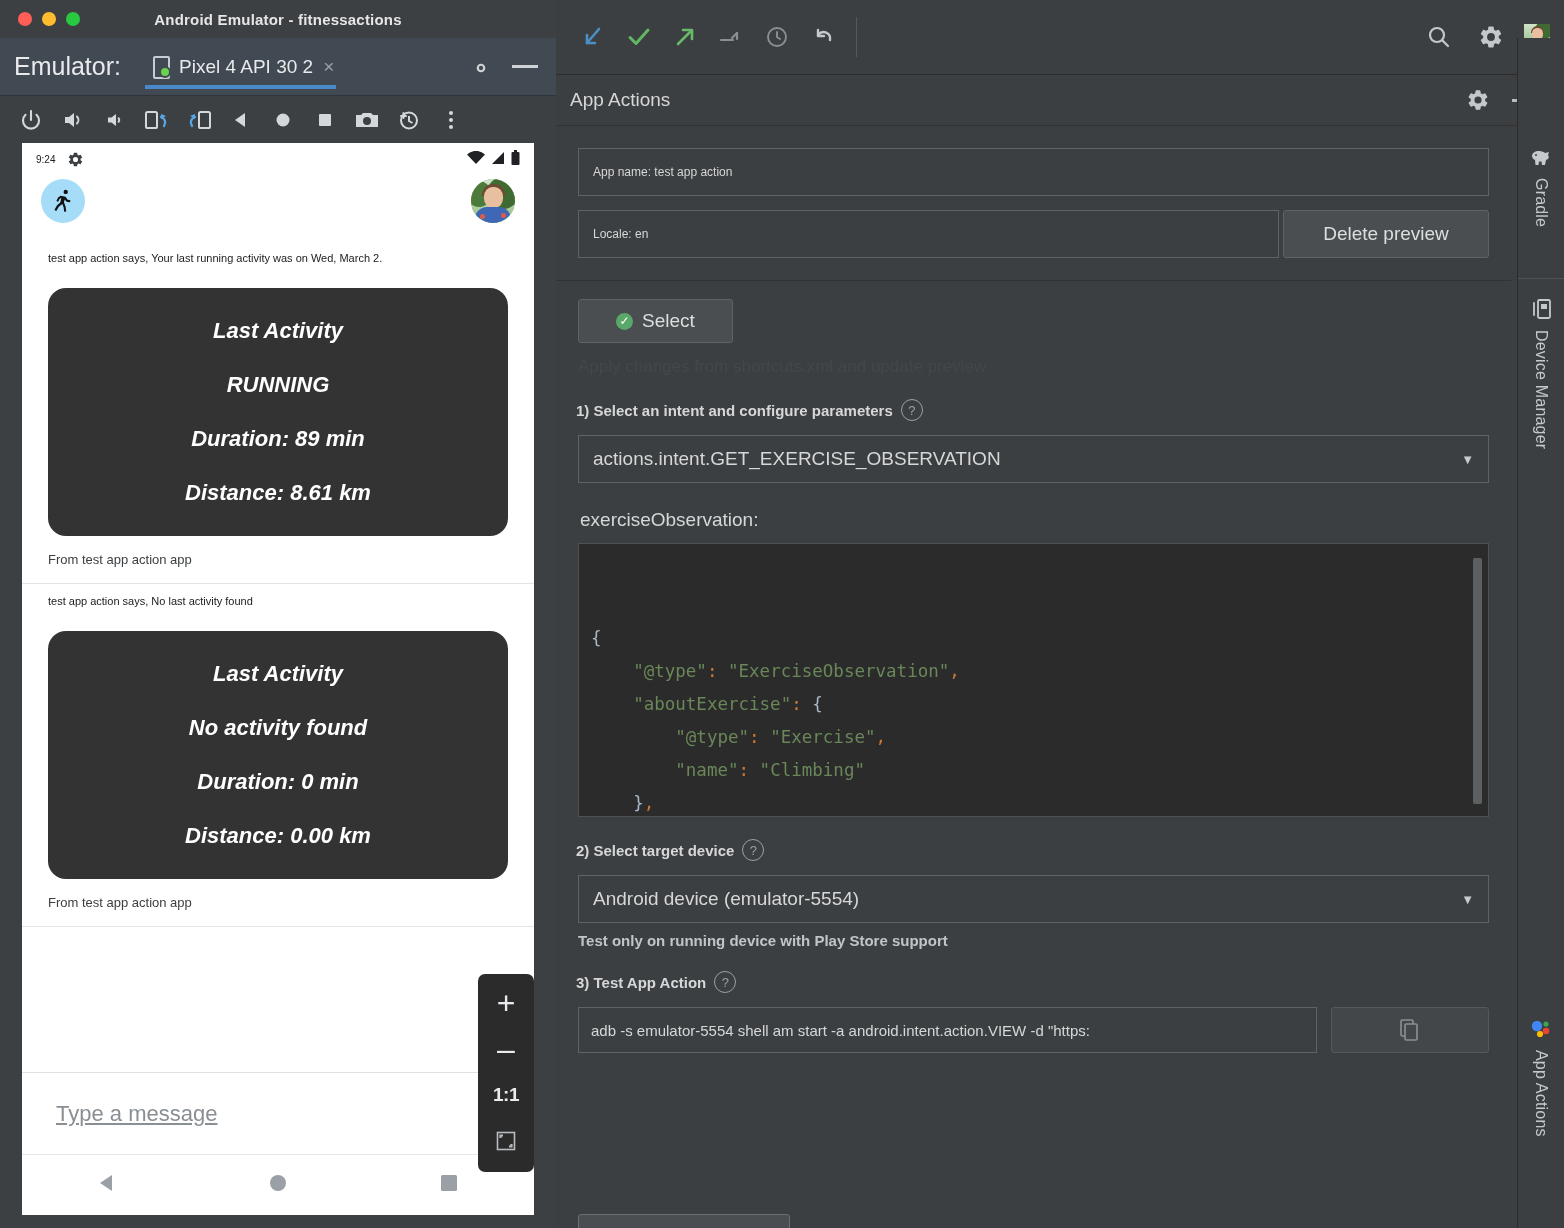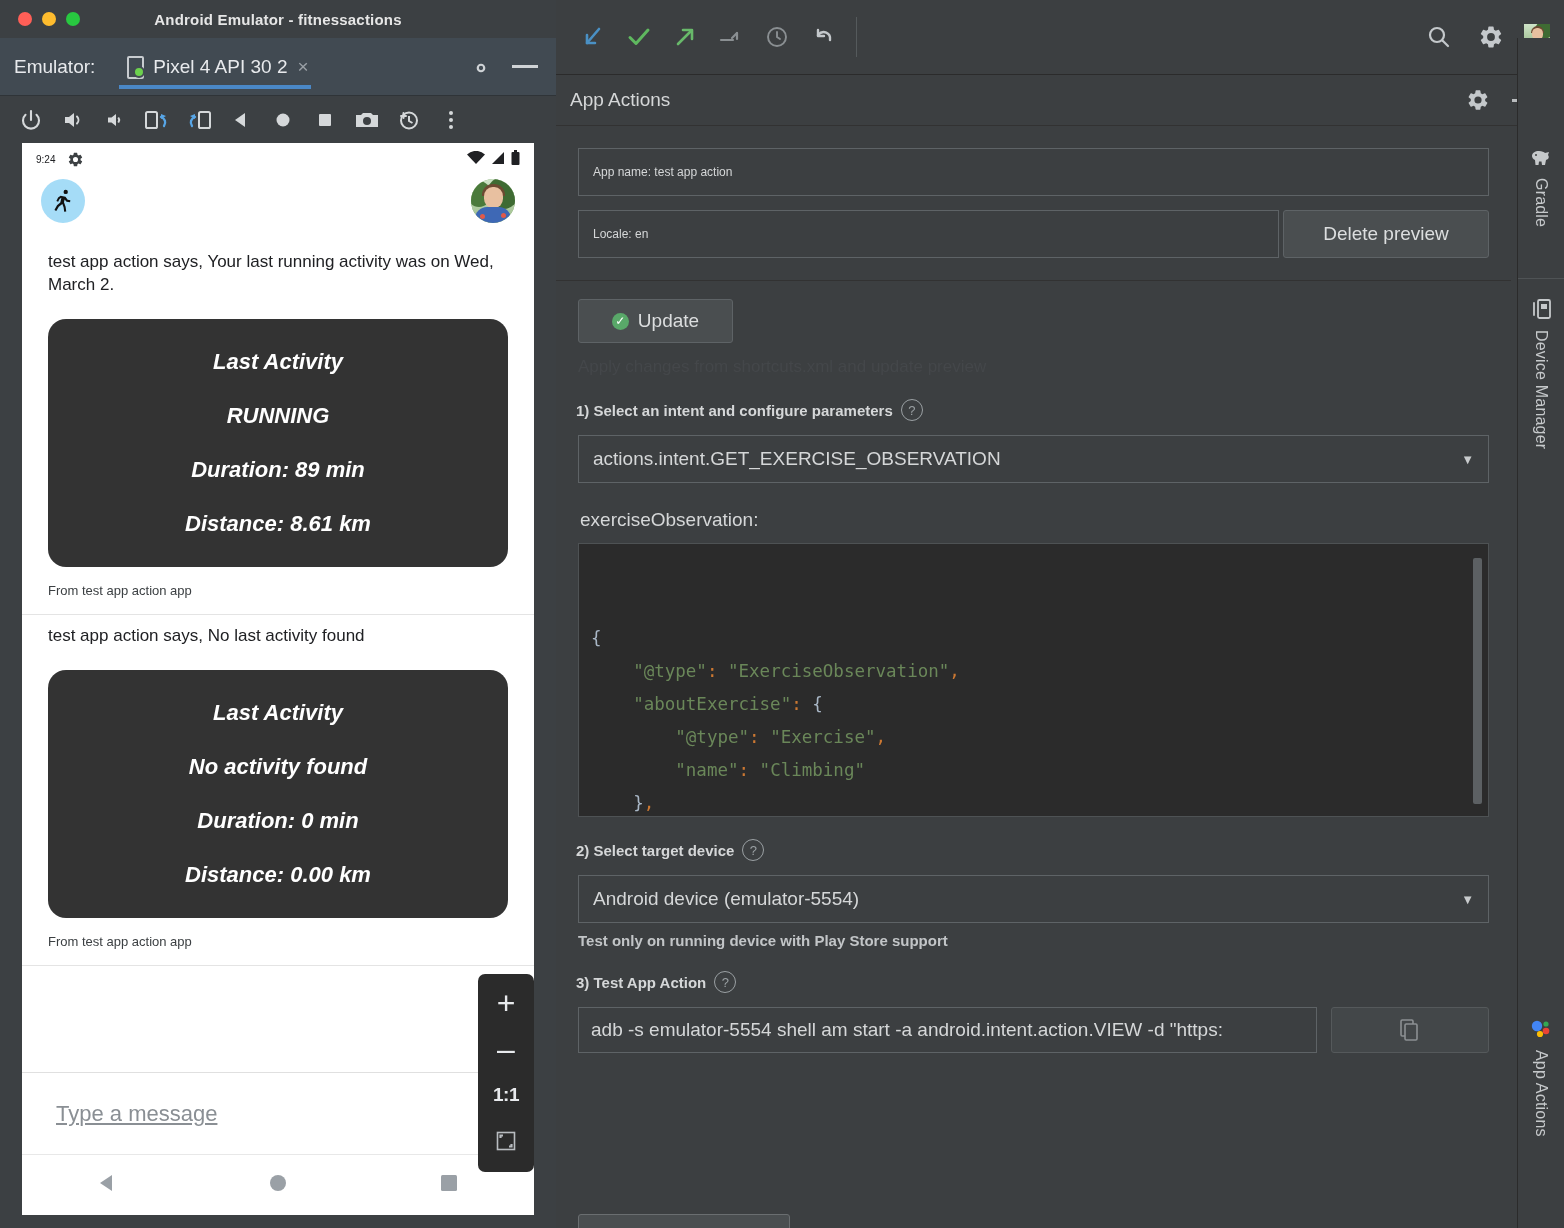--- a/index.html
+++ b/index.html
@@ -22,21 +22,21 @@
   }
   #emu-traffic{position:absolute;left:18px;top:12px;display:flex;gap:10px;}
   .tl{width:14px;height:14px;border-radius:50%;}
   #emu-title{
     font-size:15px;font-weight:bold;color:#e6e6e6;letter-spacing:.2px;
   }
   #emu-tabbar{
     position:relative;height:57px;background:#414a52;
     display:flex;align-items:center;border-bottom:1px solid #2f3438;
   }
-  #emu-label{font-size:19px;color:#e8eaed;margin-left:14px;}
+  #emu-label{font-size:25px;color:#e8eaed;margin-left:14px;}
   #emu-tab{
     position:relative;margin-left:24px;display:flex;align-items:center;
     height:57px;padding:0 6px;
   }
   #emu-tab .dev-ico{position:relative;width:20px;height:24px;margin-right:8px;}
   #emu-tab .dev-ico .body{
     position:absolute;left:2px;top:1px;width:13px;height:19px;
     border:2px solid #c8ccd0;border-radius:2px;
   }
   #emu-tab .dev-ico .dot{
@@ -80,21 +80,21 @@
   #user-avatar .sky{position:absolute;inset:0;background:linear-gradient(#cfe4c8,#9dbd8a);}
   #user-avatar .bush{position:absolute;right:-4px;top:-2px;width:32px;height:32px;border-radius:50%;background:#3f6b33;}
   #user-avatar .bush2{position:absolute;left:-4px;top:2px;width:24px;height:26px;border-radius:50%;background:#4b7a3b;}
   #user-avatar .face{position:absolute;left:13px;top:8px;width:19px;height:21px;border-radius:45%;background:#e8c0a0;}
   #user-avatar .hair{position:absolute;left:11px;top:5px;width:23px;height:12px;border-radius:11px 11px 0 0;background:#6d4a32;}
   #user-avatar .shirt{position:absolute;left:4px;bottom:0;width:36px;height:16px;border-radius:12px 12px 0 0;background:#3e68b5;}
   #user-avatar .d1{position:absolute;left:9px;bottom:4px;width:5px;height:5px;border-radius:50%;background:#e05a4a;}
   #user-avatar .d2{position:absolute;right:9px;bottom:5px;width:5px;height:5px;border-radius:50%;background:#e05a4a;}
 
   .chat-text{
-    font-size:17px;color:#202124;line-height:1.35;padding:0 26px;margin-top:10px;
+    font-size:11px;color:#202124;line-height:1.35;padding:0 26px;margin-top:10px;
   }
   .chat-card{
     margin:22px 26px 0 26px;background:#333333;border-radius:18px;
     padding:30px 16px 30px 16px;text-align:center;
   }
   .chat-card .line{
     font-size:22px;font-style:italic;font-weight:bold;color:#ffffff;
     margin:0 0 28px 0;
   }
   .chat-card .line:last-child{margin-bottom:0;}
@@ -207,21 +207,21 @@
   } 
   .punct{color:#a9b7c6;}
   .key{color:#6a8759;}
   .str{color:#6a8759;}
   .comma{color:#cc7832;}
   .brace{color:#a9b7c6;}
 
   #cmd-row{margin:14px 22px 0 22px;display:flex;gap:14px;align-items:center;}
   #cmd-field{
     box-sizing:border-box;flex:1;height:46px;border:1px solid #5e6366;background:#3c3f41;
-    display:flex;align-items:center;padding:12px 12px;font-size:19px;color:#d5d7d8;
+    display:flex;align-items:center;padding:12px 12px;font-size:15px;color:#d5d7d8;
     overflow:hidden;white-space:nowrap;
   }
   #btn-copy{
     box-sizing:border-box;width:158px;height:46px;background:#434749;border:1px solid #55595b;
     border-radius:3px;display:flex;align-items:center;justify-content:center;
   }
   #btn-bottom-partial{
     position:absolute;left:22px;bottom:-30px;width:210px;height:44px;
     background:#4a4e50;border:1px solid #6a6e70;border-radius:3px;
   }
@@ -522,21 +522,21 @@
 
       <div id="row-locale">
         <div class="field" id="locale-field">Locale: en</div>
         <div id="btn-delete-preview">Delete preview</div>
       </div>
 
       <div id="sep1"></div>
 
       <div id="btn-update">
         <span id="update-check">✓</span>
-        <span>Update</span>
+        <span>Select</span>
       </div>
 
       <div id="hint-apply">Apply changes from shortcuts.xml and update preview</div>
 
       <div class="step-label">
         <span>1) Select an intent and configure parameters</span>
         <span class="qmark">?</span>
       </div>
 
       <div class="combo">

